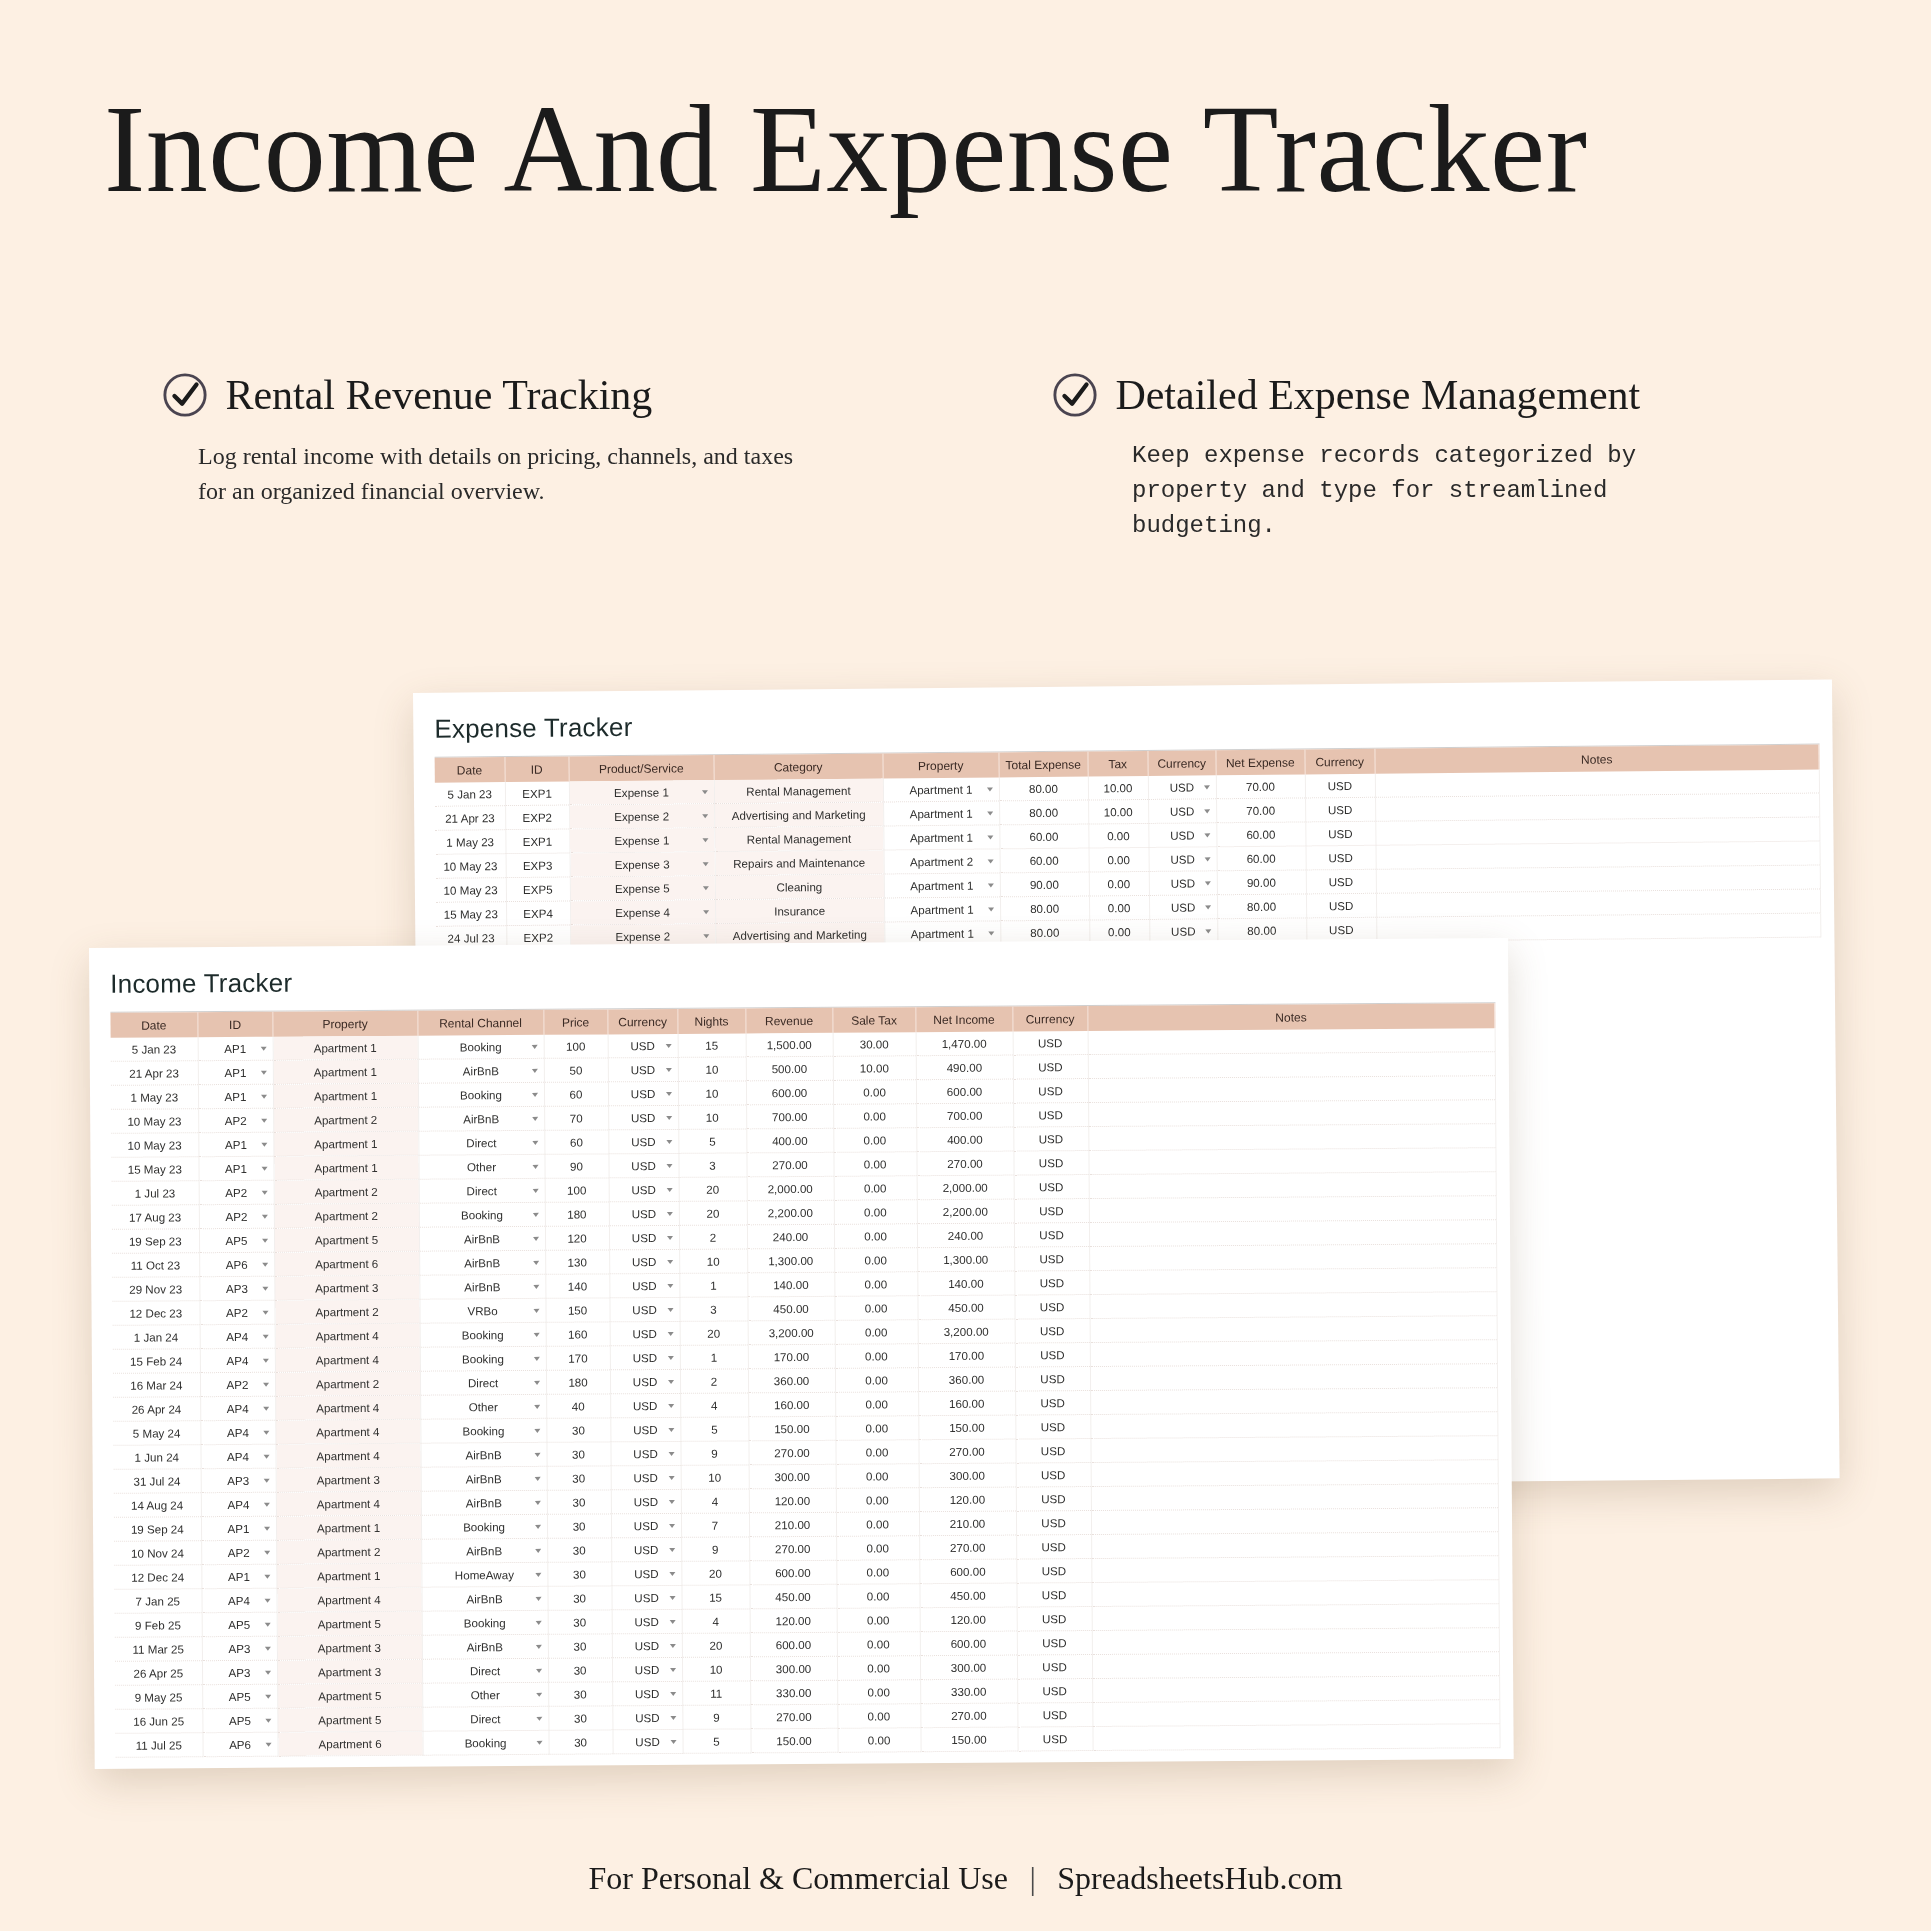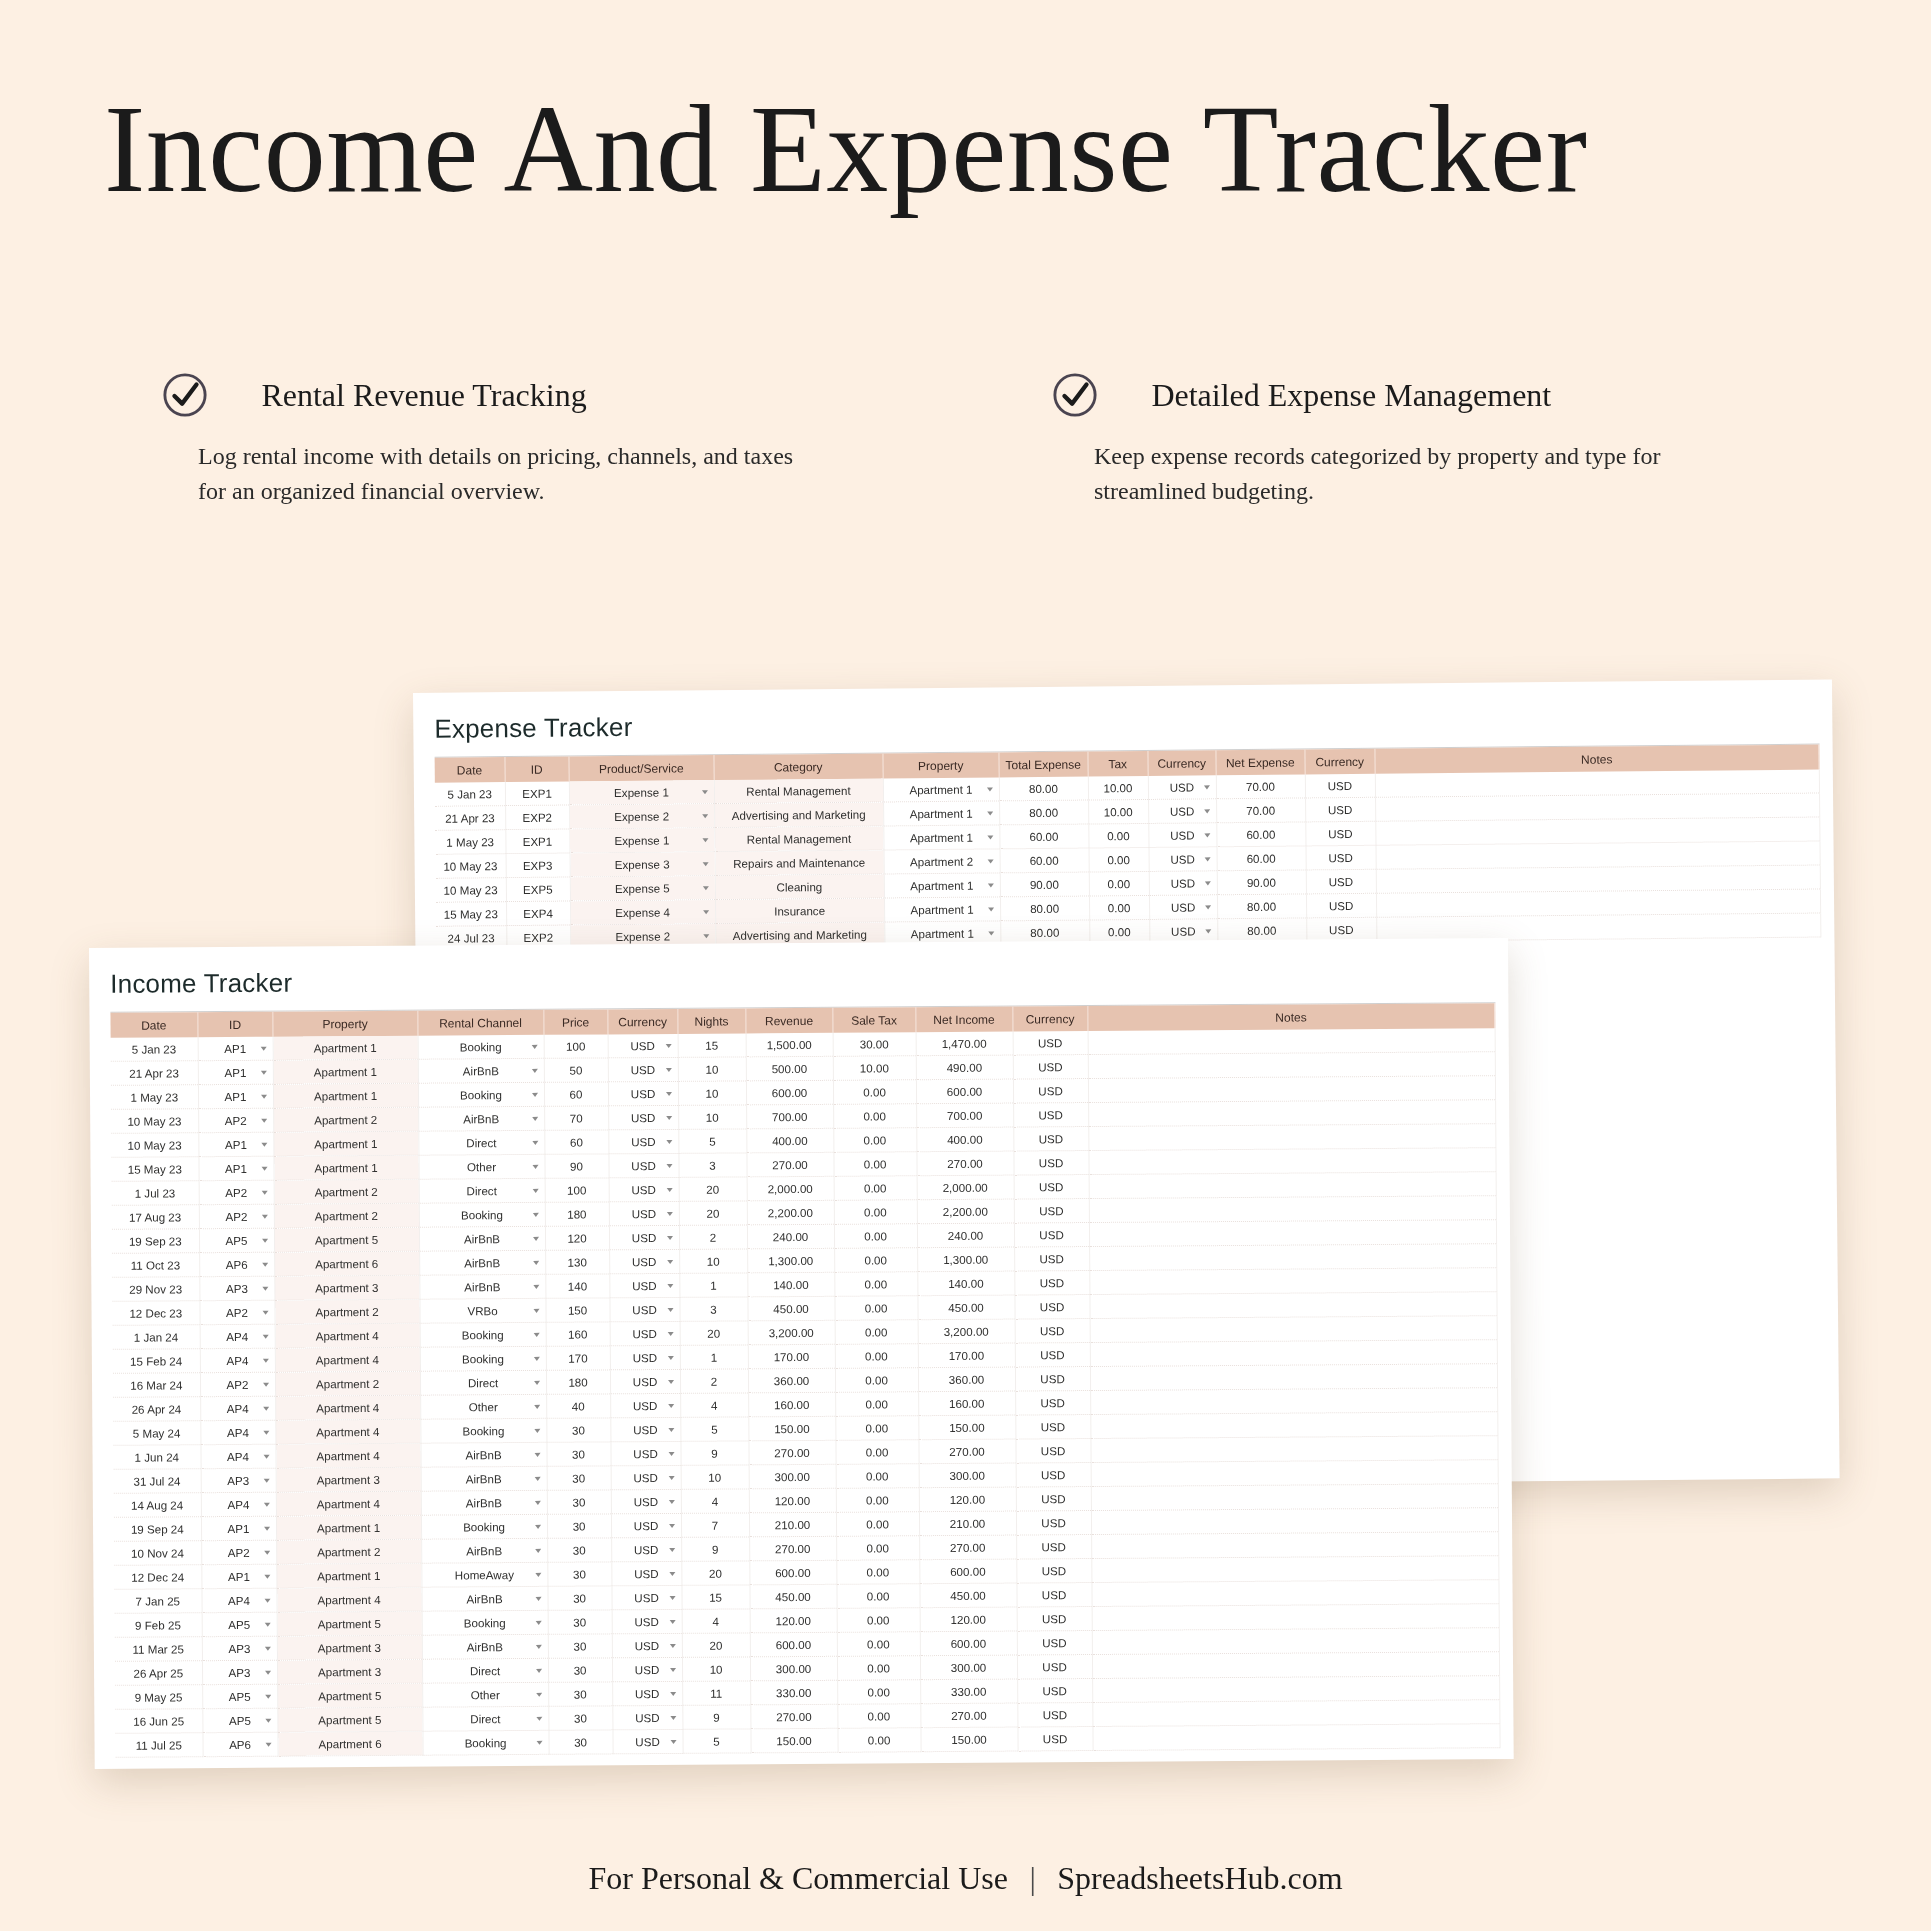--- a/index.html
+++ b/index.html
@@ -45,35 +45,34 @@
     align-items: center;
     gap: 17.4px;
   }
   .check-icon {
     width: 46px;
     height: 46px;
     flex: 0 0 46px;
   }
   .feature-title {
     font-family: "Liberation Serif", serif;
-    font-size: 32px;
+    font-size: 42px;
     color: #1b1b1b;
     line-height: 1;
-    margin-left: 36px;
   }
   .feature-body {
     margin-top: 21px;
     margin-left: 36px;
     font-family: "Liberation Serif", serif;
     font-size: 24px;
     line-height: 1.45;
     color: #2a2a2a;
     max-width: 599px;
   }
-  .feature.right .feature-body { margin-left: 42px; max-width: 637px; }
+  .feature.right .feature-body { margin-left: 80px; max-width: 637px; font-family: Liberation Mono, monospace; }
 
   
   .sheet-card {
     position: absolute;
     background: #ffffff;
     box-shadow: 0 13.5px 39px rgba(120, 90, 60, 0.22);
     overflow: hidden;
   }
   .sheet-expense {
     top: 693px;

